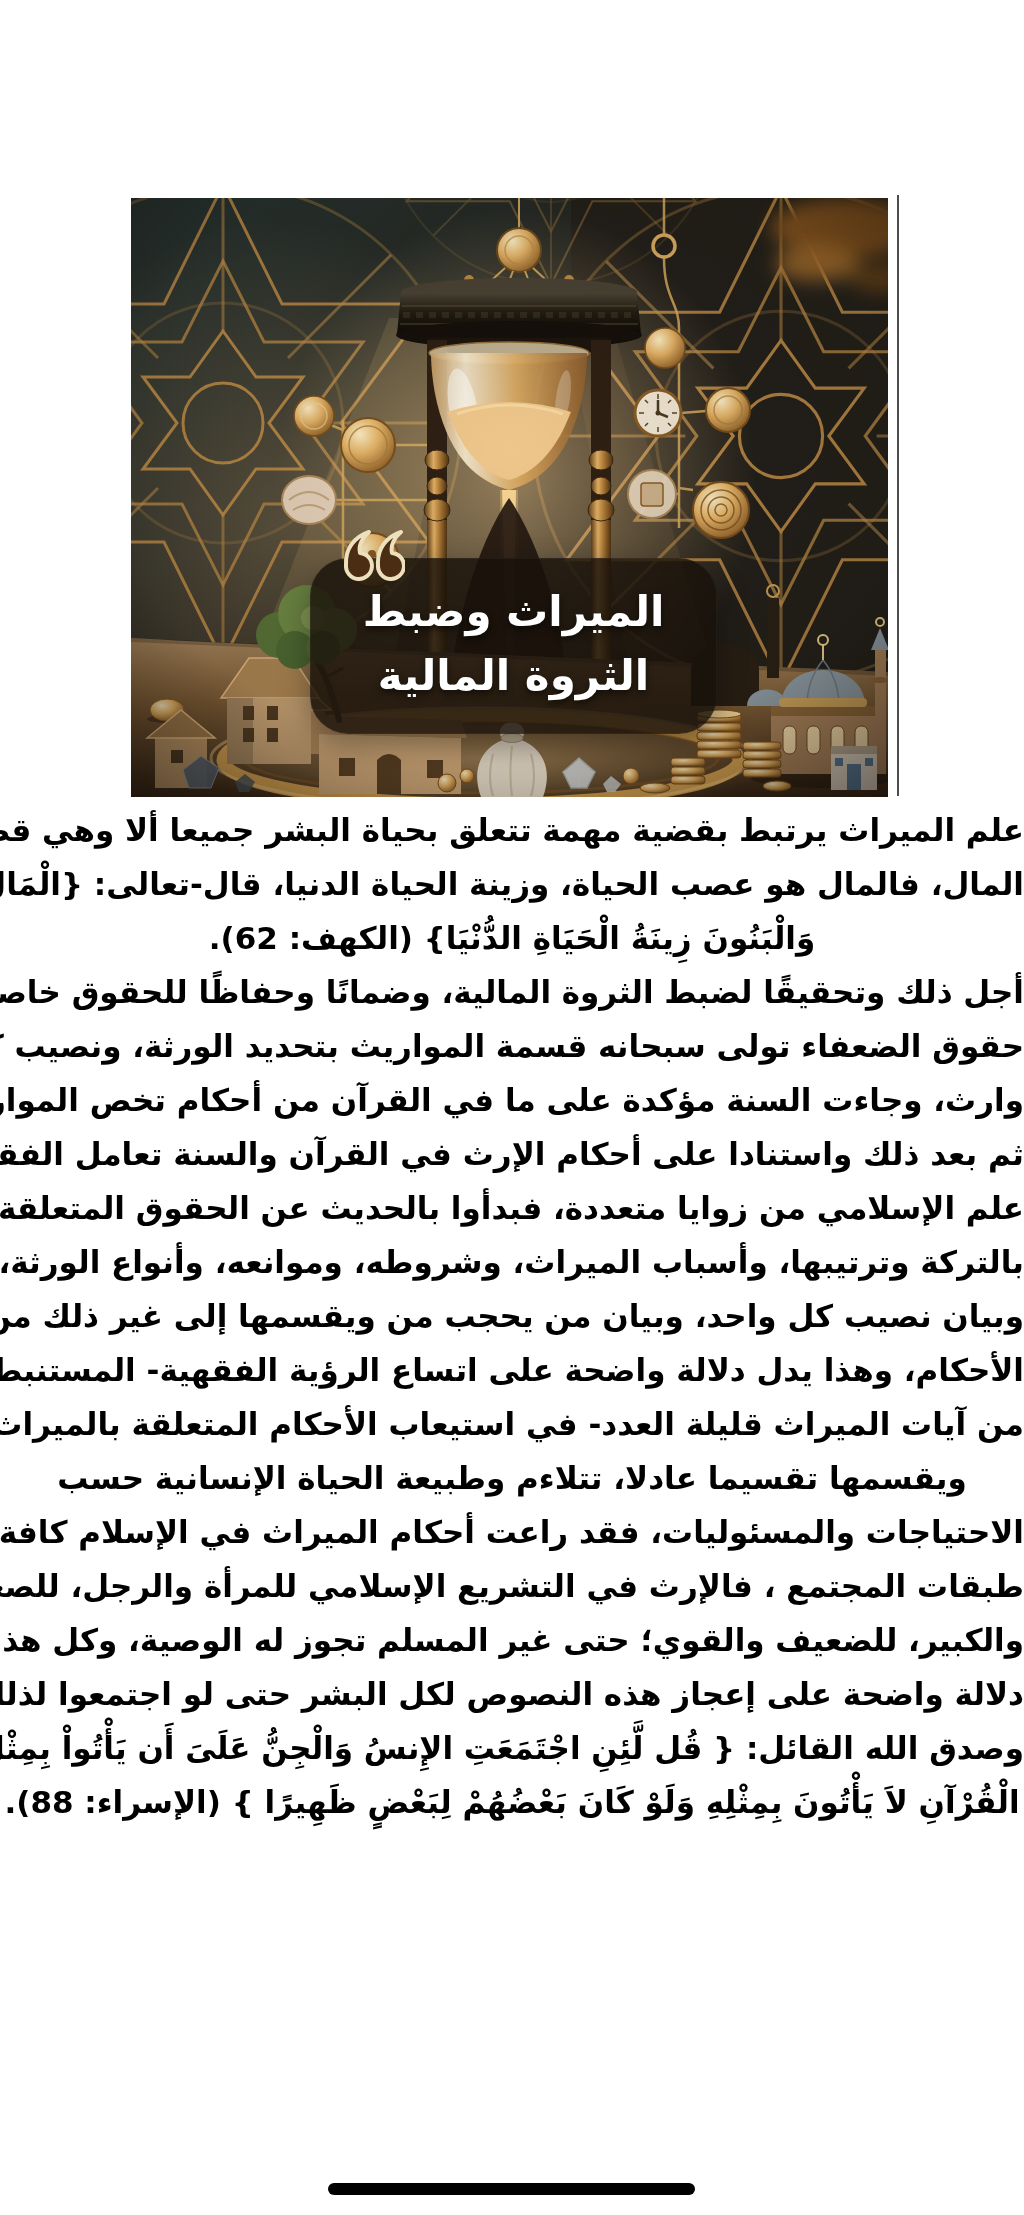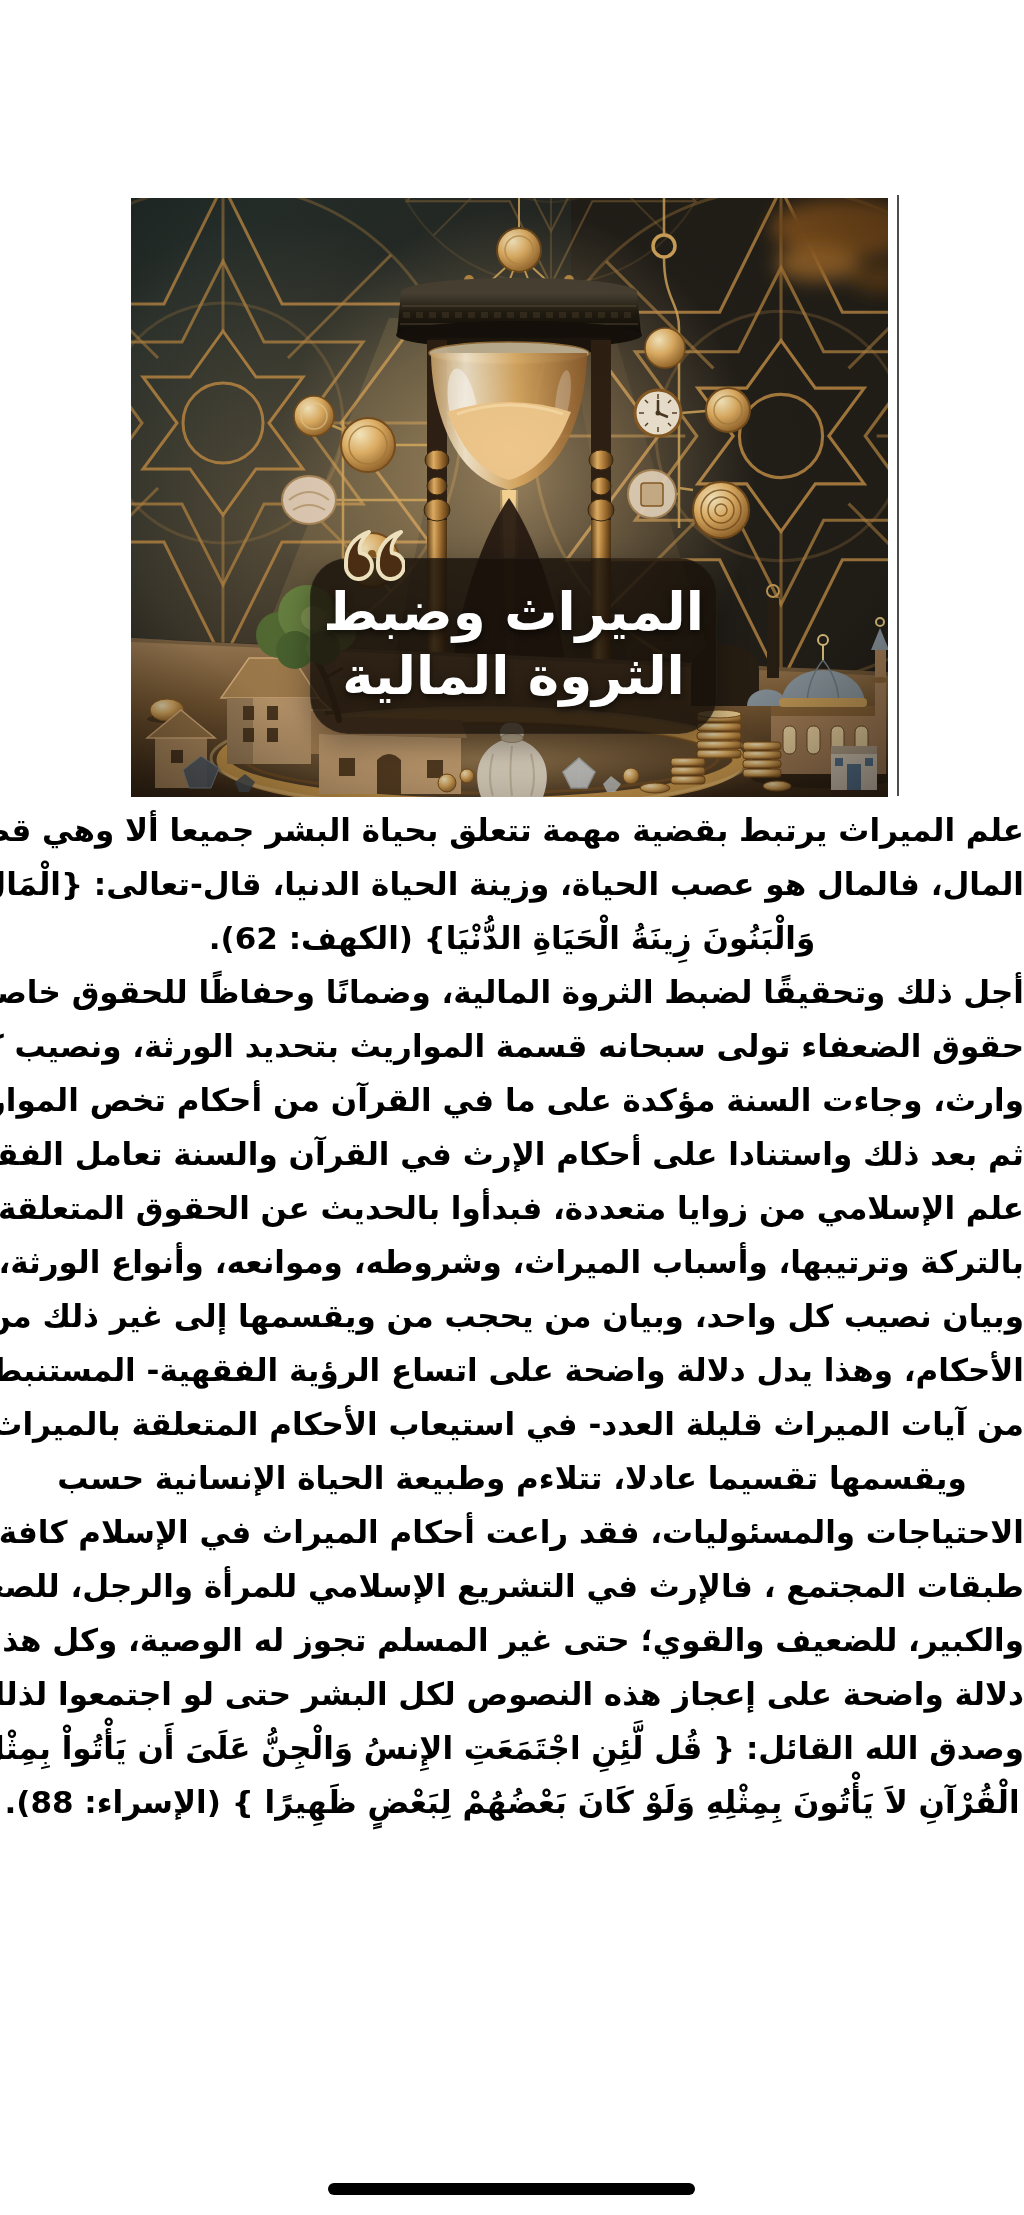--- a/index.html
+++ b/index.html
@@ -18,21 +18,21 @@
     position:absolute;left:897px;top:195px;width:2px;height:601px;
     background:#4d4d4d;
   }
   
   .overlay{
     position:absolute;left:179px;top:360px;width:407px;height:176px;
     border-radius:38px;background:rgba(24,17,10,0.82);
     box-shadow:0 12px 30px rgba(0,0,0,0.35), inset 0 0 0 1px rgba(255,255,255,0.04);
   }
   .overlay .t{
-    color:#ffffff;font-weight:bold;font-size:53px;line-height:64px;
+    color:#ffffff;font-weight:bold;font-size:42px;line-height:64px;
     text-align:center;direction:rtl;
     text-shadow:0 3px 7px rgba(0,0,0,0.6);
     font-family:"DejaVu Sans",sans-serif;
   }
   .overlay .t1{margin-top:22px;}
   .quote{position:absolute;left:208px;top:331px;width:66px;height:58px;z-index:3;}
   
   .article{
     position:absolute;left:0;top:803px;width:1024px;
     direction:rtl;text-align:center;color:#000;

